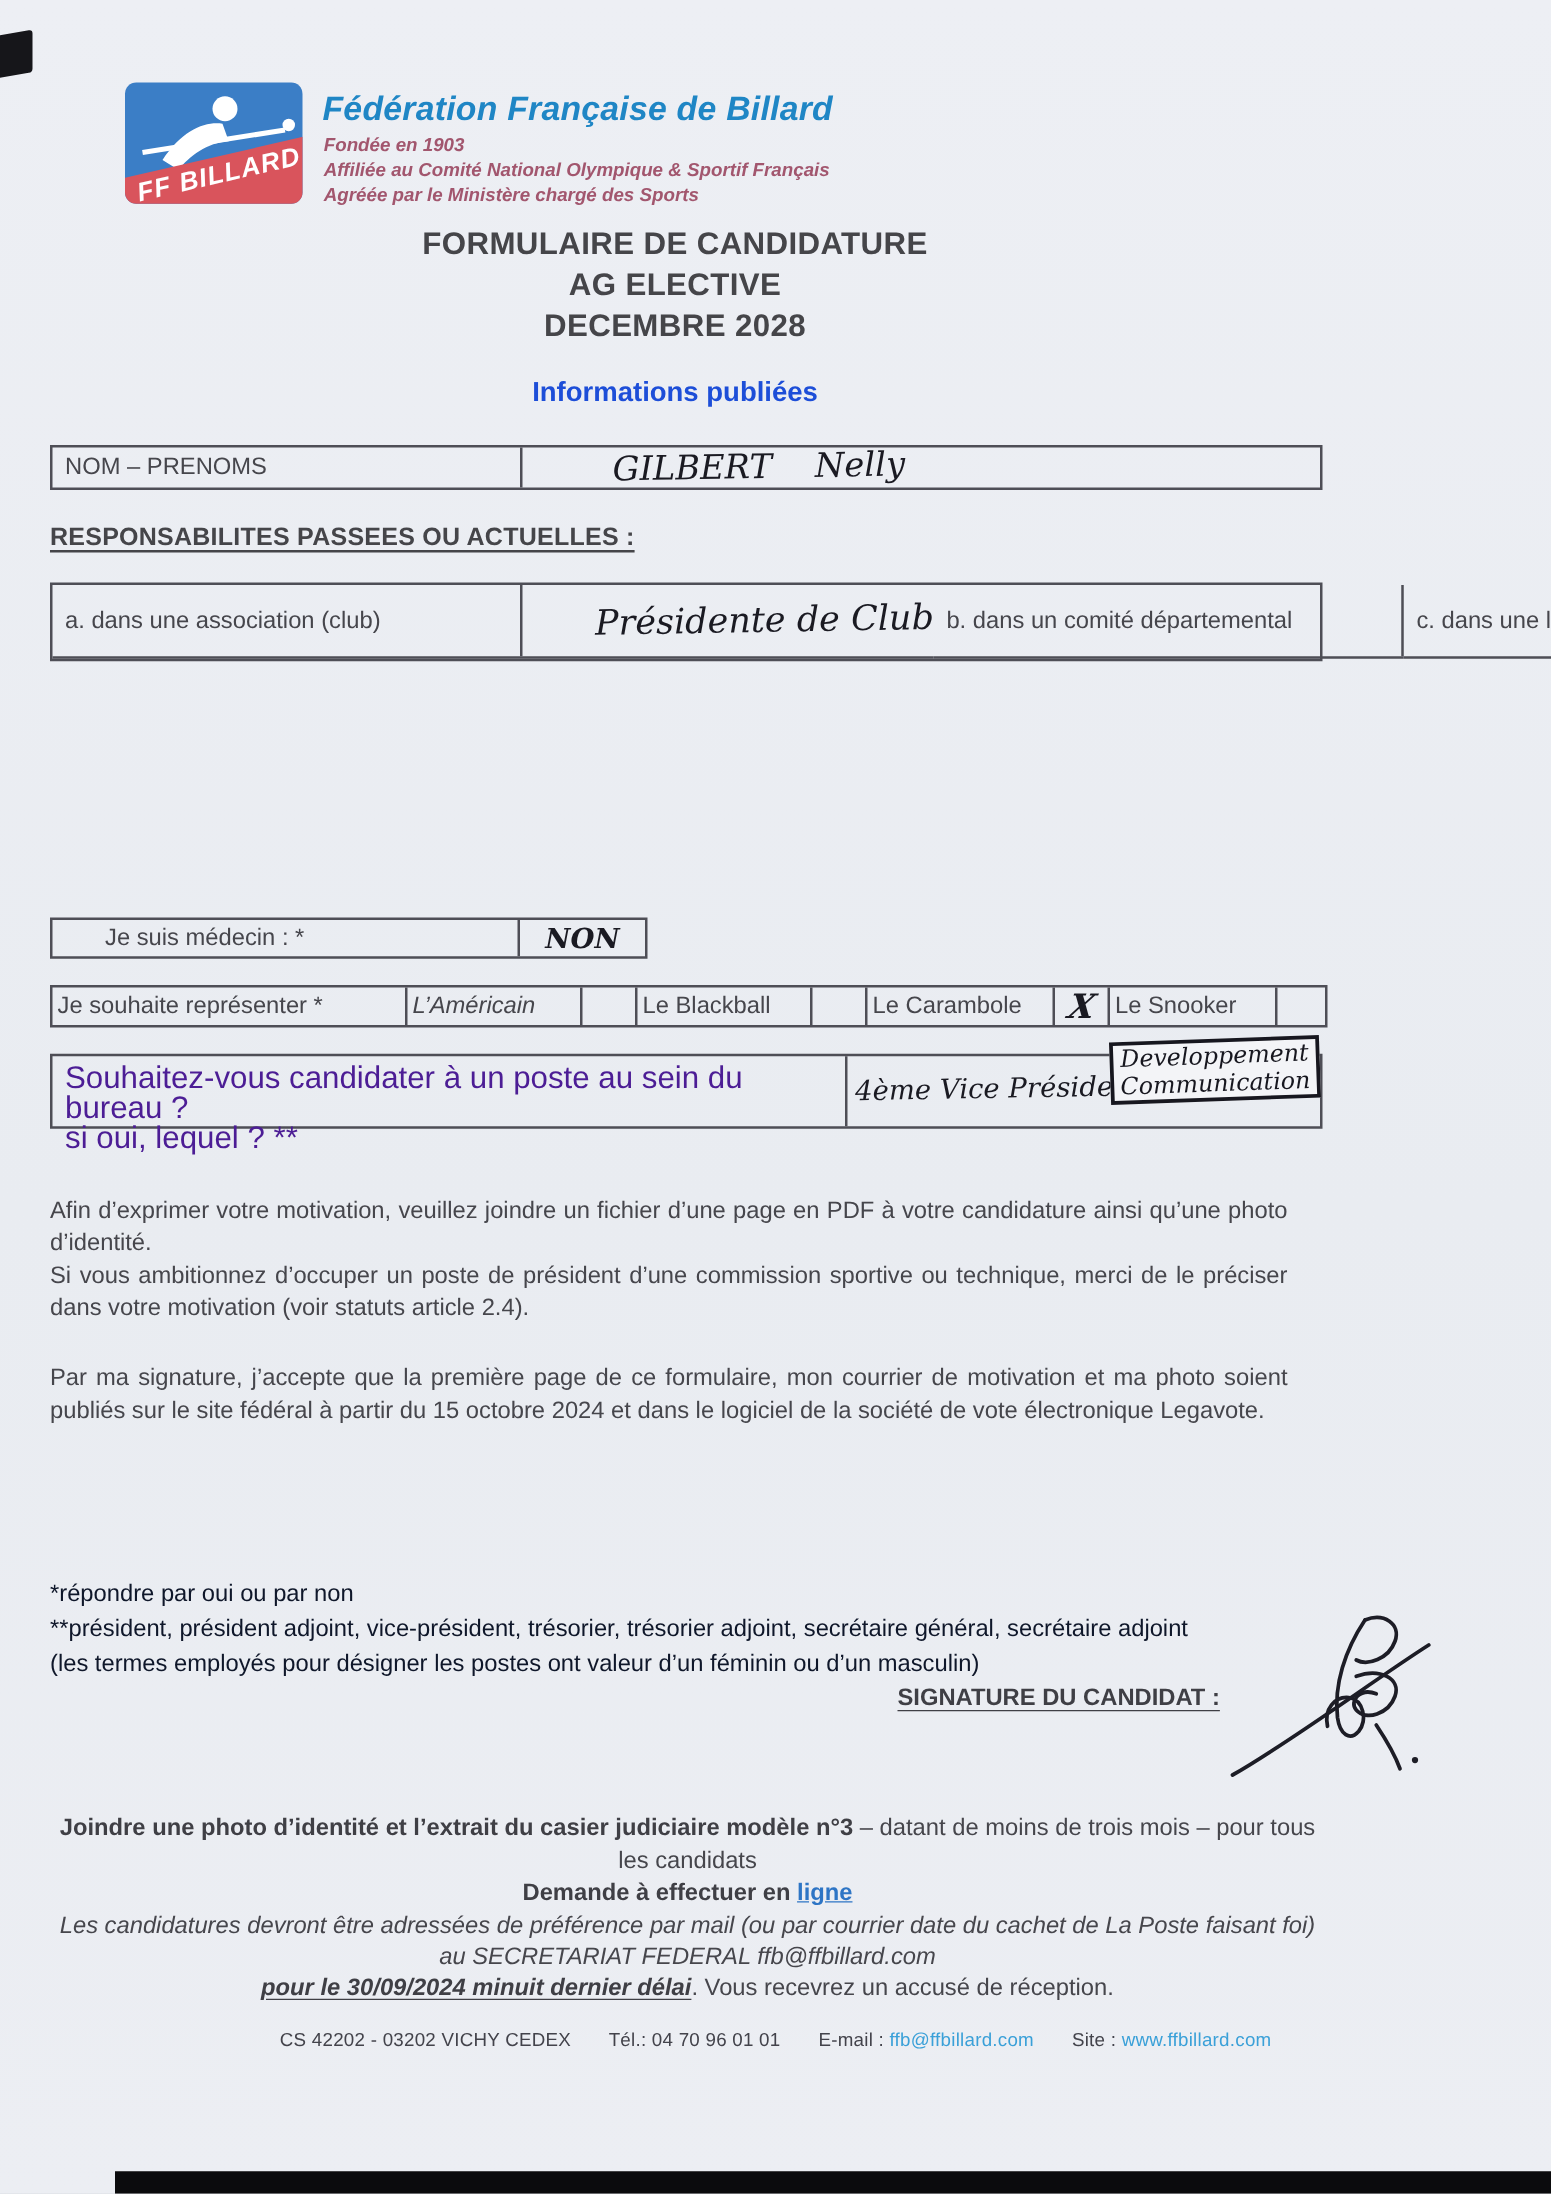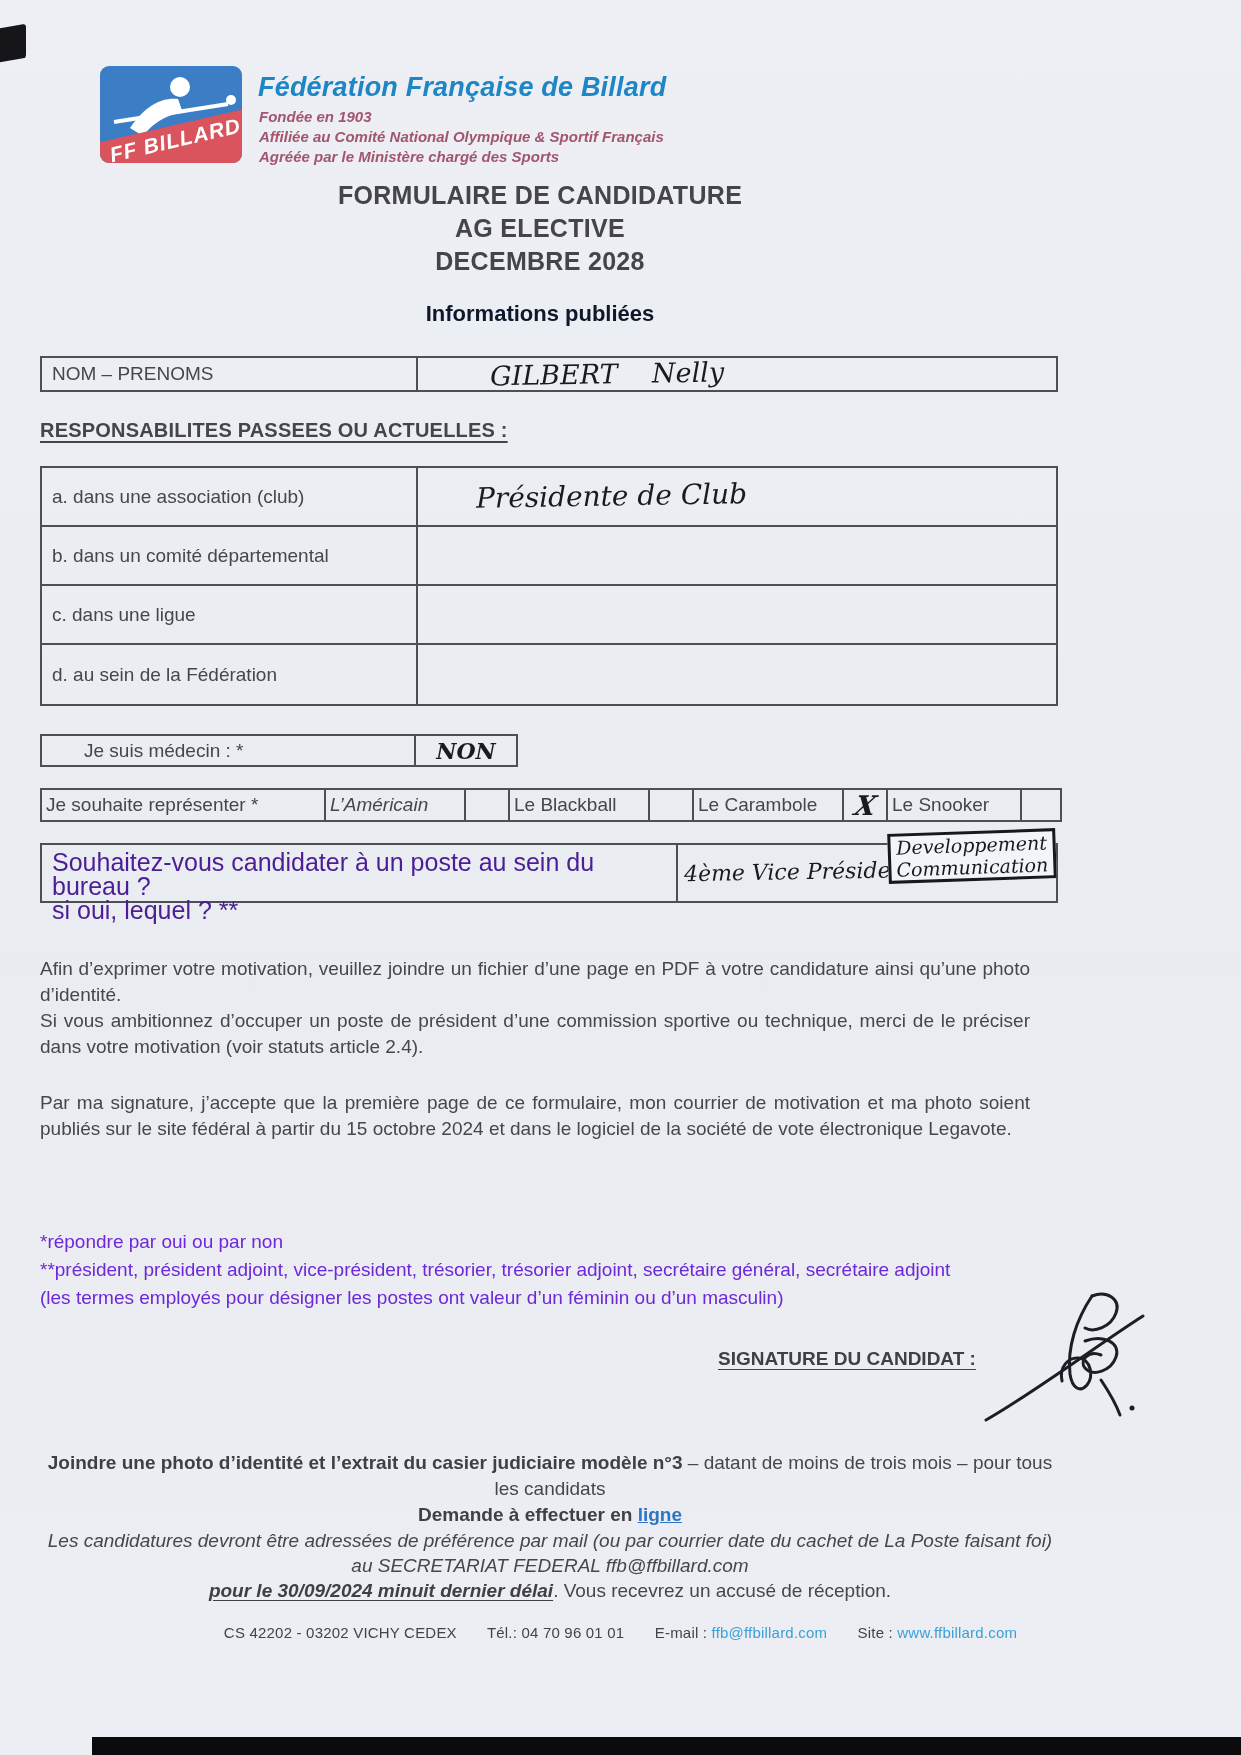--- a/index.html
+++ b/index.html
@@ -29,36 +29,36 @@
   .org-name{ left:258px; top:72px; font-size:27px; font-weight:bold; font-style:italic;
     color:#1f86c5; letter-spacing:0.2px; }
   .org-sub{ left:259px; font-size:15px; font-style:italic; font-weight:bold; color:#a2566e; }
   .sub1{ top:108px; } .sub2{ top:128px; } .sub3{ top:148px; }
 
   
   .title-line{ left:0; width:1080px; text-align:center; font-weight:bold; font-size:25px;
     color:#454549; letter-spacing:0.3px; }
   .t1{ top:181px; } .t2{ top:214px; } .t3{ top:247px; }
   .subtitle{ top:301px; font-size:22px; width:1080px; left:0; text-align:center;
-    font-weight:bold; color:#0f172a; }
+    font-weight:bold; color:#1d4ed8; }
 
   
   .fbox{ border:2px solid #4e4e56; display:flex; background:transparent; }
   .cell{ display:flex; align-items:center; }
   .sep{ border-right:2px solid #4e4e56; }
   .lbl{ font-size:19px; color:#46464c; padding:4px 10px; }
 
   .name-table{ left:40px; top:356px; width:1018px; height:36px; }
   .name-table .c1{ width:376px; }
   .name-table .c2{ flex:1; position:relative; }
 
   .resp-head{ left:40px; top:419px; font-size:20px; font-weight:bold; color:#454549;
     text-decoration:underline; text-underline-offset:4px; letter-spacing:0.2px; }
 
-  .resp-table{ left:40px; top:466px; width:1018px; flex-direction:column; }
+  .resp-table{ left:40px; top:466px; width:1018px; }
   .resp-row{ display:flex; height:59px; border-bottom:2px solid #4e4e56; }
   .resp-row:last-child{ border-bottom:none; }
   .resp-row .c1{ width:376px; }
   .resp-row .c2{ flex:1; position:relative; }
 
   .med-table{ left:40px; top:734px; width:478px; height:33px; }
   .med-table .c1{ width:374px;padding-left:42px; }
   .med-table .c2{ flex:1; justify-content:center; }
 
   .rep-table{ left:40px; top:788px; width:1022px; height:34px; }
@@ -85,21 +85,21 @@
   .hand-boxed{ position:absolute; right:0px; top:-14px; border:3px solid #17171f;
     padding:0 5px; text-align:center; transform:rotate(-2deg); background:#f3f4f7; }
   .hand-boxed div{ font-family:"DejaVu Serif", serif; font-style:italic; color:#17171f;
     font-size:19px; line-height:22px; }
 
   
   .para{ left:40px; width:990px; font-size:19px; line-height:26px; text-align:justify;
     color:#46464c; }
   .p1{ top:956px; } .p2{ top:1090px; }
 
-  .notes{ left:40px; width:1180px; font-size:19px; line-height:28px; color:#6d28d9; }
+  .notes{ left:40px; width:1180px; font-size:19px; line-height:28px; color:#0f172a;margin-top:34px; }
   .notes div{ white-space:nowrap; }
   .notes{ top:1228px; }
 
   .sig-label{ left:718px; top:1348px; font-size:19px; font-weight:bold; color:#3f3f45;
     text-decoration:underline; text-underline-offset:4px; }
   .sig-svg{ left:980px; top:1288px; }
 
   
   .bline{ left:45px; width:1010px; text-align:center; font-size:19px; line-height:26px;
     color:#46464c; }

